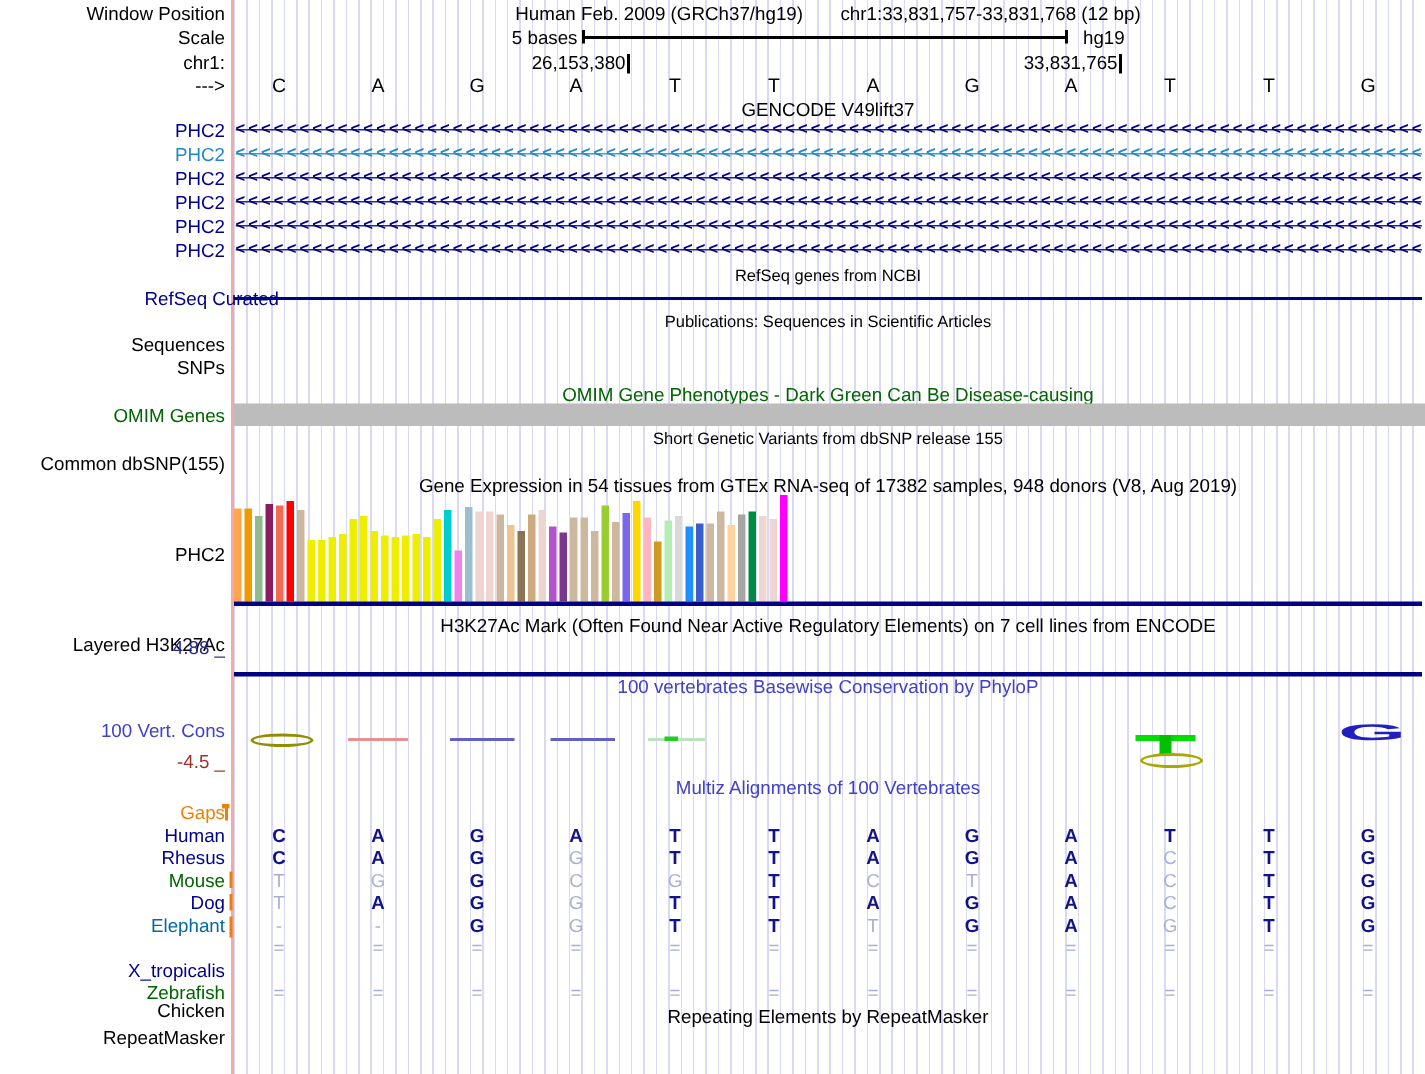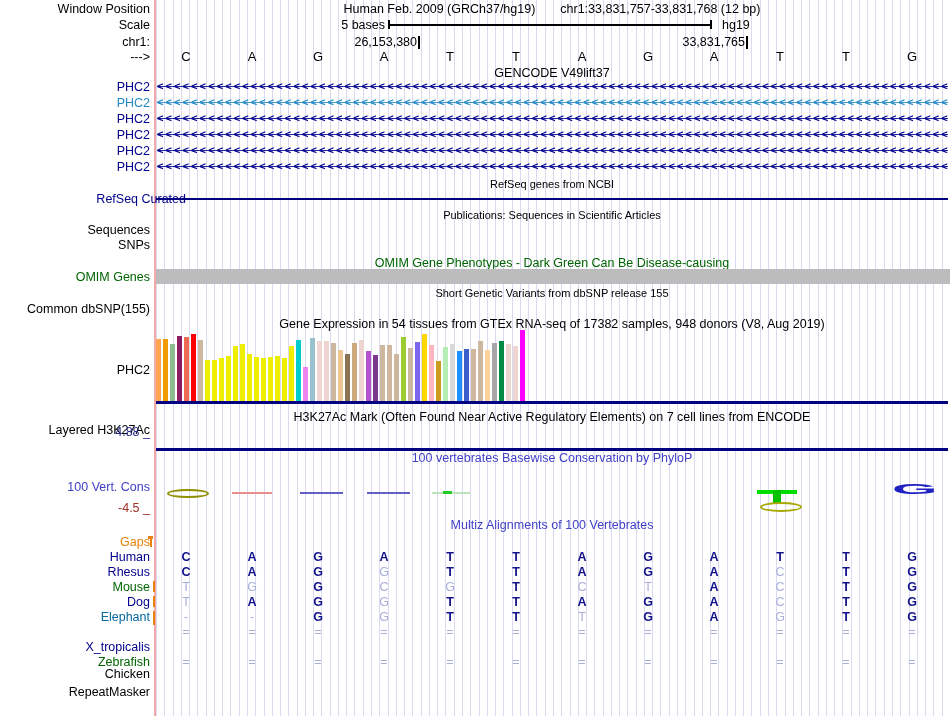--- a/index.html
+++ b/index.html
@@ -280,14 +280,15 @@
       <div class="mz-cell light" style="left: 417px; top: 655px;">=</div>
       <div class="mz-cell light" style="left: 483px; top: 655px;">=</div>
       <div class="mz-cell light" style="left: 549px; top: 655px;">=</div>
       <div class="mz-cell light" style="left: 615px; top: 655px;">=</div>
       <div class="mz-cell light" style="left: 681px; top: 655px;">=</div>
       <div class="mz-cell light" style="left: 747px; top: 655px;">=</div>
       <div class="mz-cell light" style="left: 813px; top: 655px;">=</div>
       <div class="mz-cell light" style="left: 879px; top: 655px;">=</div>
     </div>
 
+  <div class="ctitle" style="top:671px">Repeating Elements by RepeatMasker</div>
   <div class="lbl" style="top:685px">RepeatMasker</div>
 </div>
 
 </body></html>

